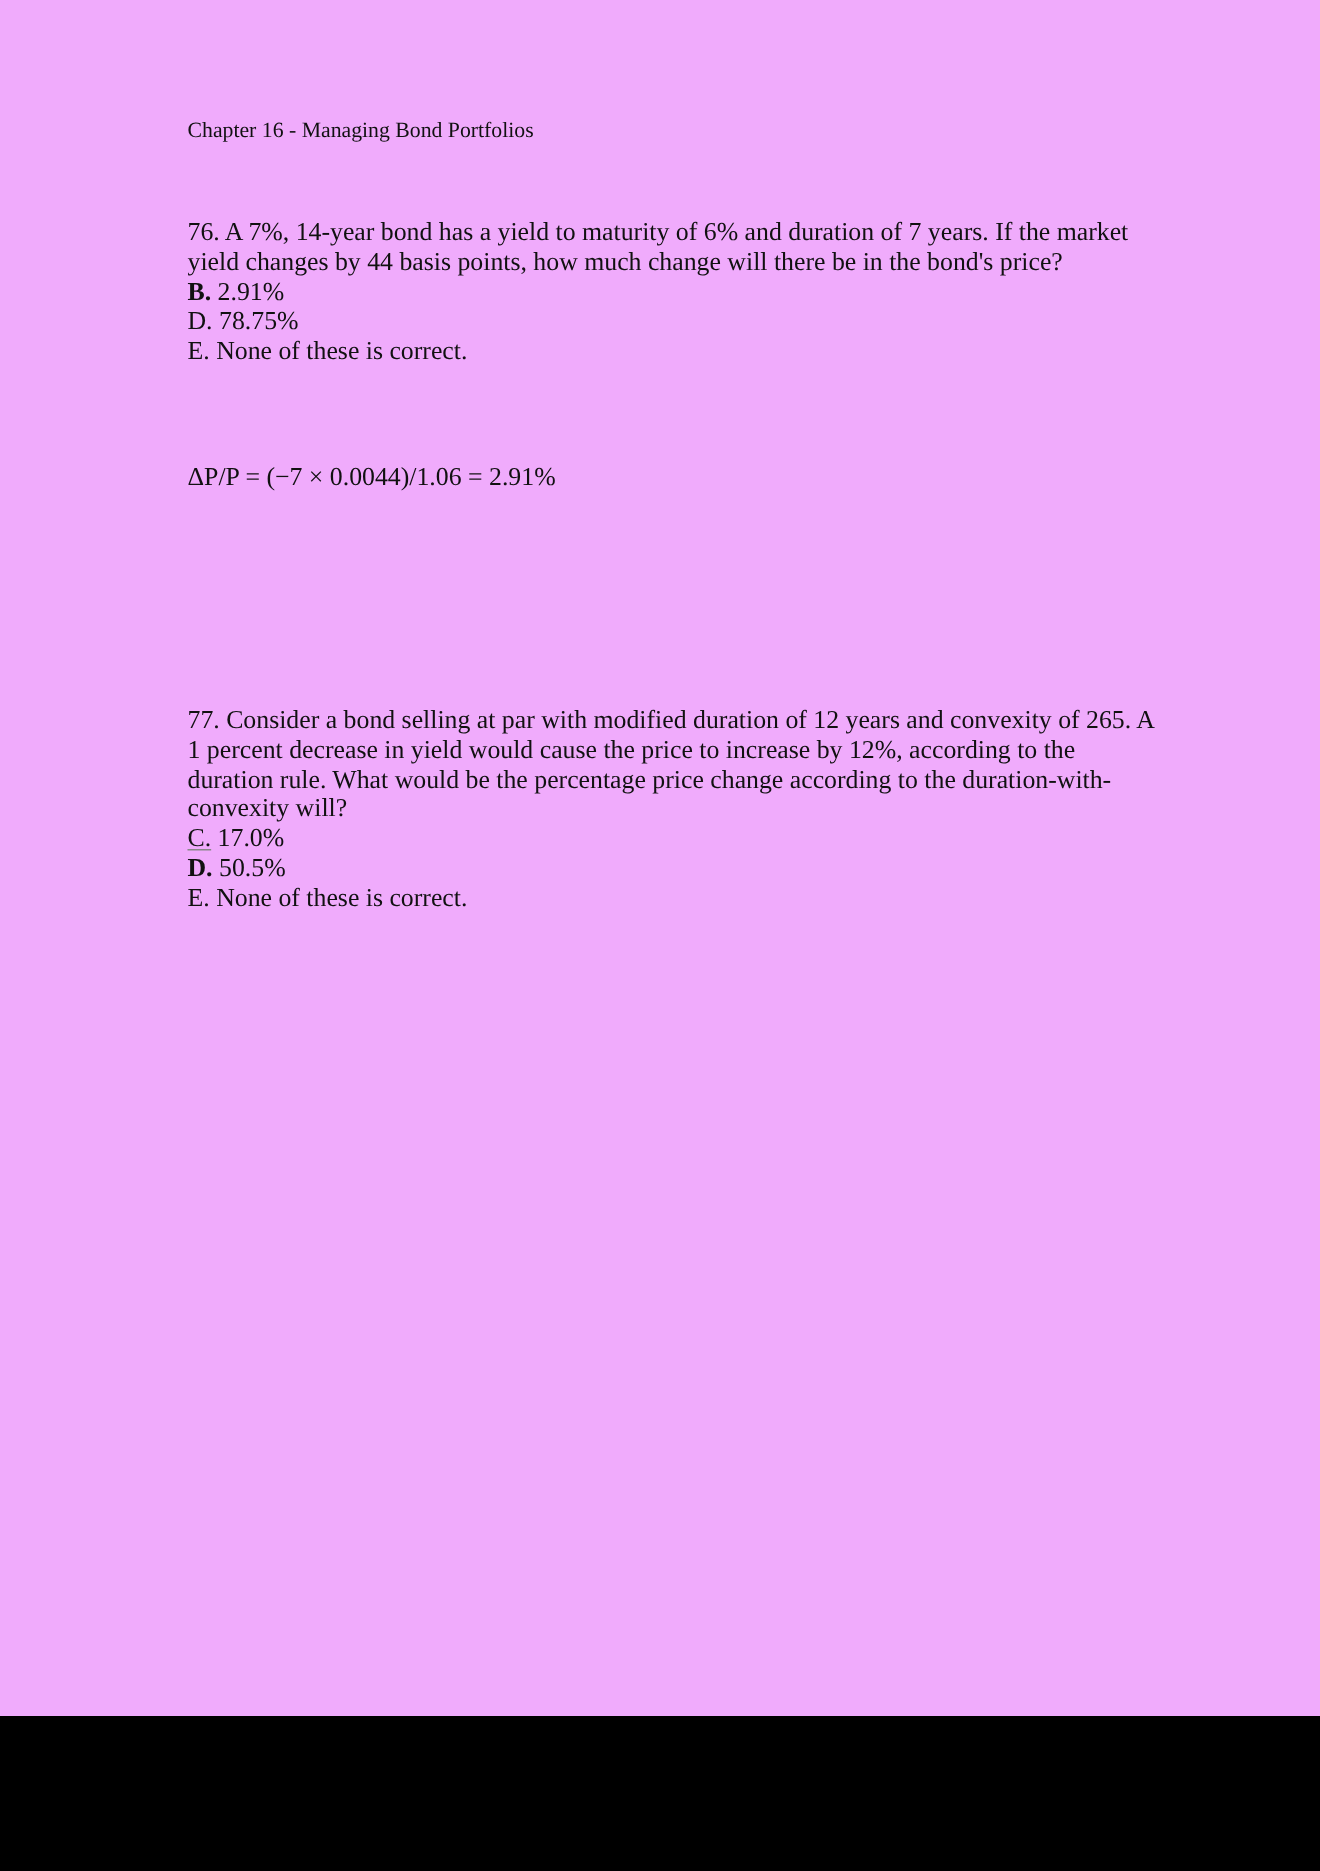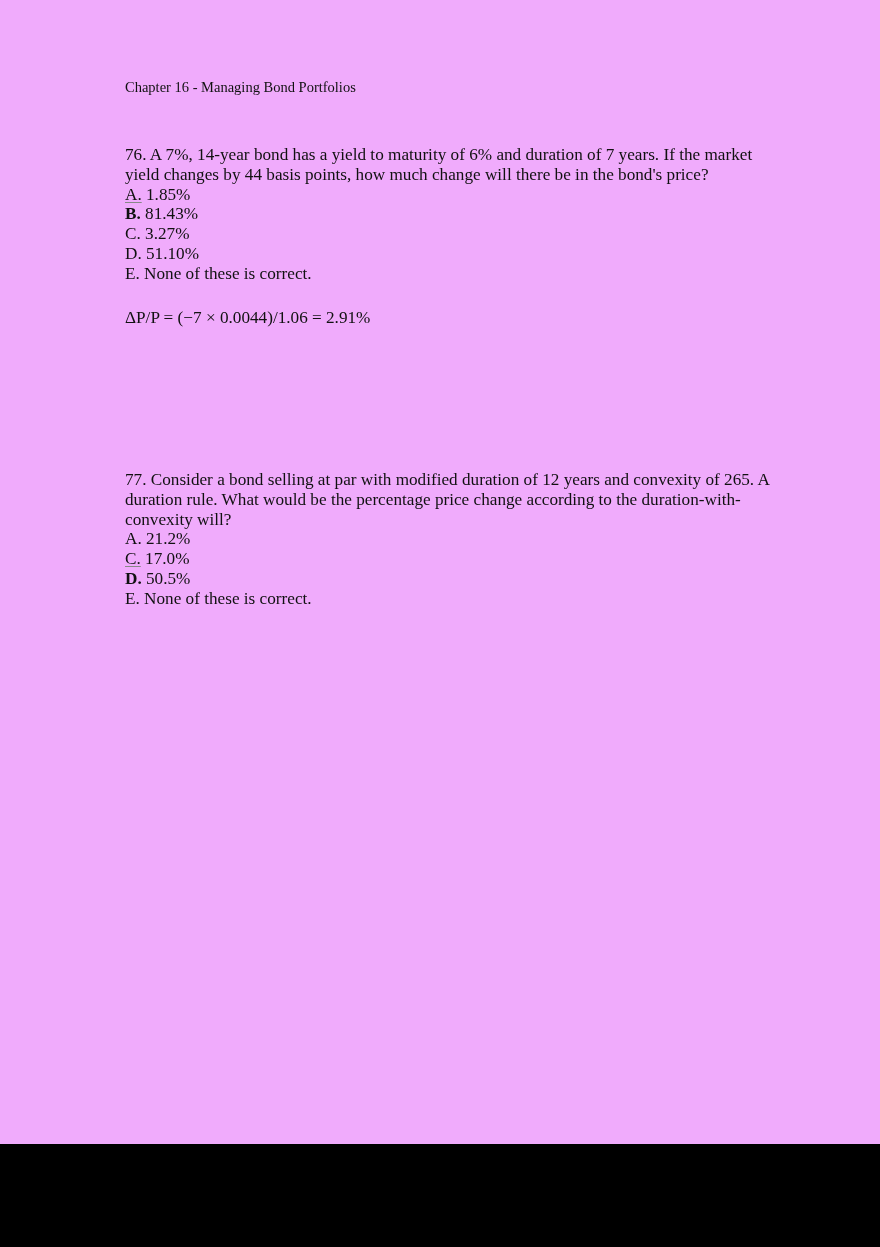--- a/index.html
+++ b/index.html
@@ -69,57 +69,46 @@
   <div class="header">Chapter 16 - Managing Bond Portfolios</div>
 
   <div class="block q76">
     <div class="line">
       <span>76.</span>
       <span>A 7%, 14-year bond has a yield to maturity of 6% and duration of 7 years. If the market</span>
     </div>
     <div class="line">yield changes by 44 basis points, how much change will there be in the bond's price?</div>
 
     <div class="line">
-      <span class="opt-label underlined">A.</span>
-      <span>1.85%</span>
-    </div>
-    <div class="line">
       <span class="opt-label correct">B.</span>
-      <span>81.43%</span>
-    </div>
-    <div class="line">
-      <span class="opt-label">C.</span>
-      <span>3.27%</span>
+      <span>2.91%</span>
     </div>
     <div class="line">
       <span class="opt-label">D.</span>
-      <span>51.10%</span>
+      <span>78.75%</span>
     </div>
     <div class="line">
       <span class="opt-label">E.</span>
       <span>None of these is correct.</span>
     </div>
   </div>
 
   <div class="block sol76">
     <div class="line">ΔP/P = (−7 × 0.0044)/1.06 = 2.91%</div>
   </div>
 
   <div class="block q77">
     <div class="line">
       <span>77.</span>
       <span>Consider a bond selling at par with modified duration of 12 years and convexity of 265. A</span>
     </div>
+    <div class="line">1 percent decrease in yield would cause the price to increase by 12%, according to the</div>
     <div class="line">duration rule. What would be the percentage price change according to the duration-with-</div>
     <div class="line">convexity will?</div>
 
-    <div class="line">
-      <span class="opt-label">A.</span>
-      <span>21.2%</span>
-    </div>
     <div class="line">
       <span class="opt-label underlined">C.</span>
       <span>17.0%</span>
     </div>
     <div class="line">
       <span class="opt-label correct">D.</span>
       <span>50.5%</span>
     </div>
     <div class="line">
       <span class="opt-label">E.</span>

